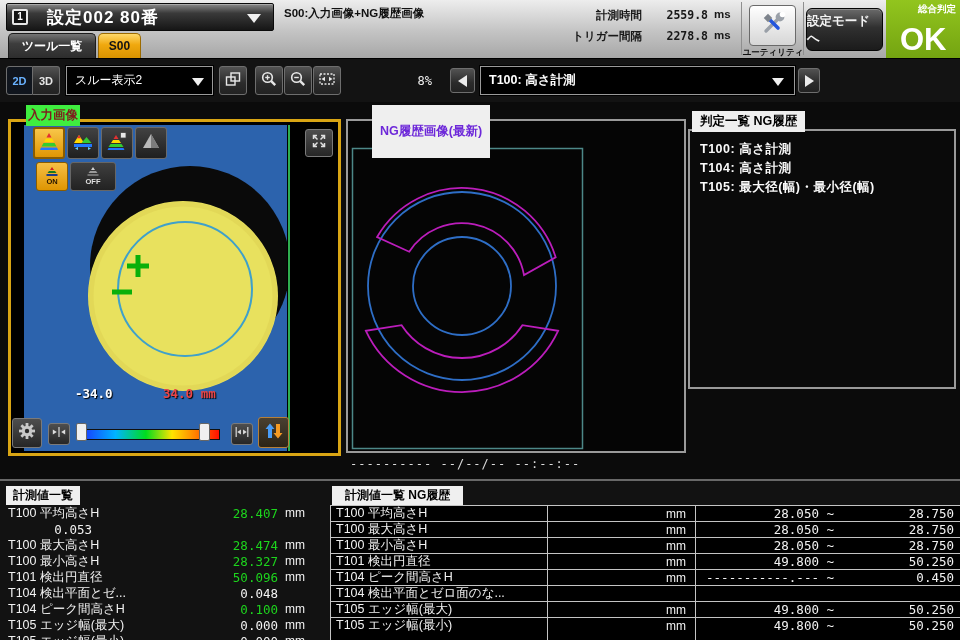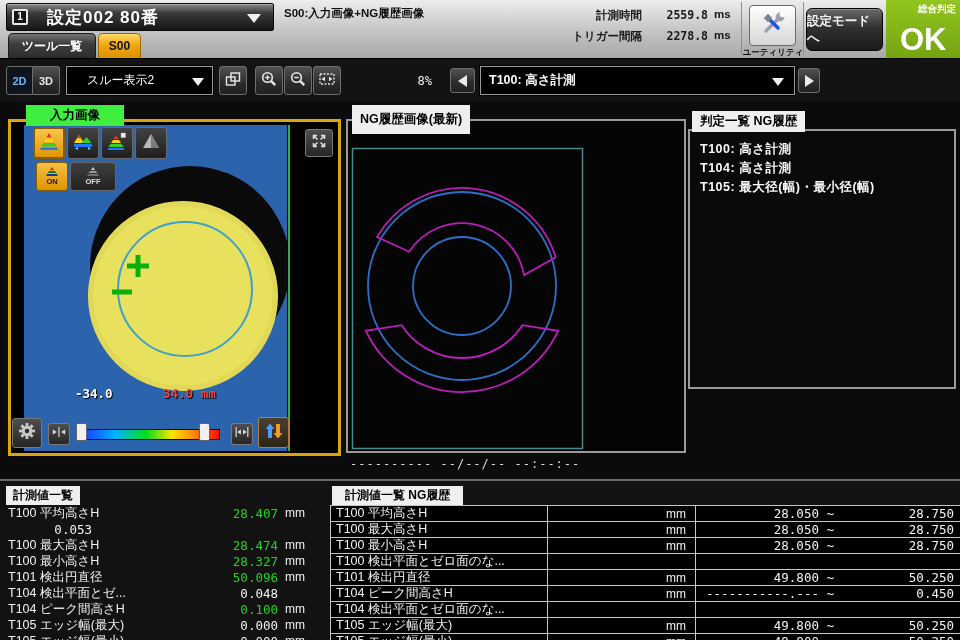--- a/index.html
+++ b/index.html
@@ -28,35 +28,35 @@
 .tab{position:absolute;top:33px;height:25px;display:flex;align-items:center;justify-content:center;font-size:12px;font-weight:bold;border-radius:5px 5px 0 0}
 #tab-tools{left:8px;width:88px;background:linear-gradient(#757575,#3d3d3d 40%,#2d2d2d);color:#fff;border:1px solid #1c1c1c;border-bottom:none}
 #tab-s00{left:98px;width:43px;background:linear-gradient(#ffd96a,#f0a80e 45%,#d99300);color:#141414;border:1px solid #9c6b00;border-bottom:none}
 
 
 #toolbar{position:absolute;left:0;top:58px;width:960px;height:44px;background:#131313;border-top:1px solid #000}
 .tbtn{background:linear-gradient(#525252,#2b2b2b 60%,#222);border:1px solid #6e6e6e;border-radius:3px;display:flex;align-items:center;justify-content:center;color:#e6e6e6}
 #view-group{position:absolute;left:6px;top:7px;display:flex}
 #btn-2d{width:27px;height:29px;font-size:11px;font-weight:bold;color:#6ab2ff;background:#10151d;border:1px solid #6e6e6e;border-radius:3px 0 0 3px;display:flex;align-items:center;justify-content:center}
 #btn-3d{width:27px;height:29px;font-size:11px;font-weight:bold;border-radius:0 3px 3px 0;border-left:none}
-#disp-dd{position:absolute;left:66px;top:7px;width:147px;height:29px;background:#000;border:1px solid #9a9a9a;box-shadow:0 0 0 1px #000;color:#fff;font-size:12px;display:flex;align-items:center;padding-left:20px}
+#disp-dd{position:absolute;left:66px;top:7px;width:147px;height:29px;background:#000;border:1px solid #9a9a9a;box-shadow:0 0 0 1px #000;color:#fff;font-size:12px;display:flex;align-items:center;padding-left:8px}
 .dd-caret{position:absolute;right:8px;top:11px;width:0;height:0;border-left:6px solid transparent;border-right:6px solid transparent;border-top:8px solid #f0f0f0}
 #pan-btn{position:absolute;left:219px;top:7px;width:28px;height:29px}
 #zoom-group{position:absolute;left:255px;top:7px;display:flex;gap:1px}
 .zbtn{width:28px;height:29px}
 #zoom-pct{position:absolute;left:396px;top:15px;width:36px;text-align:right;color:#f0f0f0;font-size:12px;font-family:"DejaVu Sans Mono",monospace}
 #prev-btn{position:absolute;left:450px;top:9px;width:25px;height:25px}
 #tool-dd{position:absolute;left:480px;top:7px;width:315px;height:29px;background:#000;border:1px solid #9a9a9a;box-shadow:0 0 0 1px #000;color:#fff;font-size:12.5px;font-weight:bold;display:flex;align-items:center;padding-left:8px}
 #tool-dd .dd-caret{right:10px}
 #next-btn{position:absolute;left:798px;top:9px;width:22px;height:25px}
 .caret-left{width:0;height:0;border-top:6px solid transparent;border-bottom:6px solid transparent;border-right:9px solid #ececec}
 .caret-right{width:0;height:0;border-top:6px solid transparent;border-bottom:6px solid transparent;border-left:9px solid #ececec}
 
 
-#input-label{position:absolute;left:26px;top:105px;background:#3fee3f;color:#000000;font-size:12.5px;font-weight:bold;padding:2px 24px;z-index:6}
+#input-label{position:absolute;left:26px;top:105px;background:#3fee3f;color:#7f1d1d;font-size:12.5px;font-weight:bold;padding:2px 2px;z-index:6}
 #input-panel{position:absolute;left:8px;top:119px;width:333px;height:337px;border:3px solid #d9a514;background:#000}
 #blue-area{position:absolute;left:13px;top:3px;width:263px;height:326px;overflow:hidden}
 #green-line{position:absolute;left:277px;top:3px;width:2px;height:326px;background:#2fae4f}
 .panel-btn{background:linear-gradient(#4e4e4e,#262626);border:1px solid #7a7a7a;border-radius:3px;display:flex;align-items:center;justify-content:center}
 #fs-btn{position:absolute;left:294px;top:7px;width:28px;height:28px}
 #disp-icons{position:absolute;left:22px;top:5px;display:flex;gap:2px;z-index:3}
 .ibtn{width:32px;height:32px;background:linear-gradient(#424242,#1f1f1f);border:1px solid #6a6a6a;border-radius:3px;display:flex;align-items:center;justify-content:center}
 .ibtn.sel{background:linear-gradient(#f8c649,#e09603);border:2px solid #8a5c00}
 #onoff{position:absolute;left:25px;top:40px;display:flex;gap:2px;z-index:3}
 .obtn{height:29px;background:linear-gradient(#3f3f3f,#222);border:1px solid #666;border-radius:3px;display:flex;flex-direction:column;align-items:center;justify-content:center;color:#e0e0e0;font-size:7.5px;font-weight:bold;line-height:8px}
@@ -68,21 +68,21 @@
 #compress-btn{position:absolute;left:37px;top:301px;width:22px;height:22px;z-index:3}
 #slider{position:absolute;left:63px;top:299px;width:152px;height:26px;z-index:3}
 #slider-track{position:absolute;left:6px;right:6px;top:8px;height:11px;background:linear-gradient(90deg,#1a34ff,#00b4ff 25%,#00dc1e 47%,#ffe400 66%,#ff8000 83%,#ff1000);border:1px solid #101010}
 .handle{position:absolute;top:2px;width:11px;height:18px;background:#f0f0f0;border:1px solid #666;border-radius:2px}
 #handle-min{left:2px}
 #handle-max{right:16px}
 #expand-btn{position:absolute;left:220px;top:301px;width:22px;height:22px;z-index:3}
 #updown-btn{position:absolute;left:247px;top:295px;width:31px;height:31px;border:1px solid #b5803a;border-radius:3px;background:linear-gradient(#4a4031,#2c2416);display:flex;align-items:center;justify-content:center;z-index:3}
 
 
-#ng-label{position:absolute;left:352px;top:105px;background:#efefef;color:#000000;font-size:12.5px;font-weight:bold;padding:6px 8px;z-index:6}
+#ng-label{position:absolute;left:372px;top:105px;background:#efefef;color:#6d28d9;font-size:12.5px;font-weight:bold;padding:18px 8px;z-index:6}
 #ng-panel{position:absolute;left:346px;top:119px;width:340px;height:334px;border:2px solid #9a9a9a;background:#050505;overflow:hidden}
 #timestamp{position:absolute;left:350px;top:457px;color:#dcdcdc;font-size:12px;font-family:"DejaVu Sans Mono",monospace;letter-spacing:1px}
 
 
 #judge-list-label{position:absolute;left:692px;top:111px;background:#efefef;color:#000;font-size:12.5px;font-weight:bold;padding:2px 8px;z-index:6}
 #judge-panel{position:absolute;left:688px;top:129px;width:268px;height:260px;border:2px solid #9a9a9a;background:#0a0a0a;padding:9px 0 0 10px}
 .j-item{color:#fafafa;font-size:12.5px;line-height:19px;font-weight:bold;letter-spacing:.5px}
 
 
 #bottom{position:absolute;left:0;top:479px;width:960px;height:161px;background:#121212;border-top:2px solid #686868}
@@ -457,26 +457,20 @@
           <span class="t-high">28.750</span>
         </div>
 
         <div class="t-row">
           <span class="t-name">T100 最小高さH</span>
           <span class="t-unit">mm</span>
           <span class="t-low">28.050 ~</span>
           <span class="t-high">28.750</span>
         </div>
 
-        <div class="t-row">
-          <span class="t-name">T100 検出平面とゼロ面のな...</span>
-          <span class="t-unit"></span>
-          <span class="t-low"></span>
-          <span class="t-high"></span>
-        </div>
 
         <div class="t-row">
           <span class="t-name">T101 検出円直径</span>
           <span class="t-unit">mm</span>
           <span class="t-low">49.800 ~</span>
           <span class="t-high">50.250</span>
         </div>
 
         <div class="t-row">
           <span class="t-name">T104 ピーク間高さH</span>

